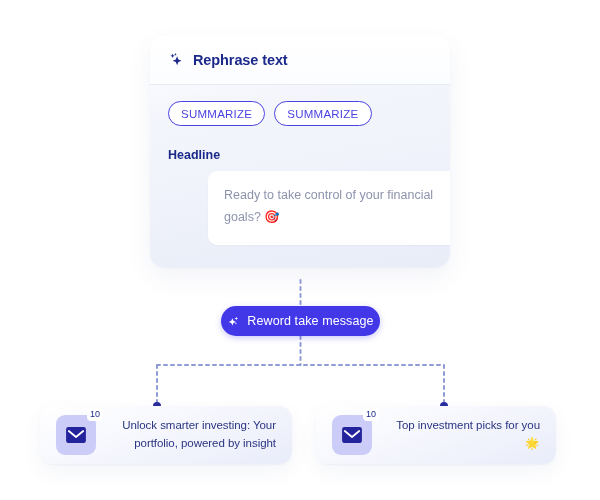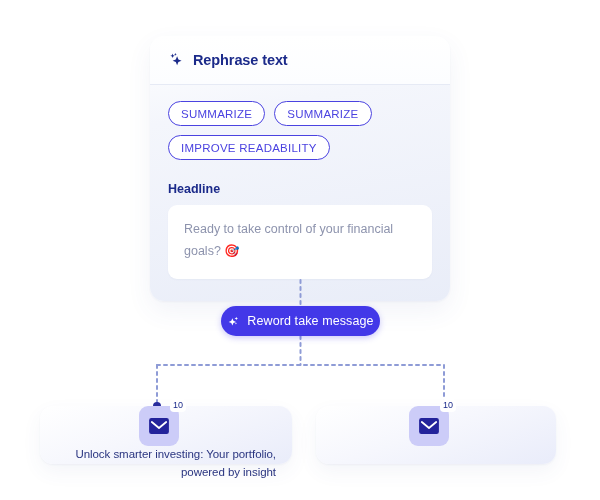--- a/index.html
+++ b/index.html
@@ -100,20 +100,21 @@
     min-height: 60px;
     box-sizing: border-box;
     background: #ffffff;
     border-radius: 9px;
     padding: 14px 16px 16px 16px;
     font-size: 12.5px;
     line-height: 1.75;
     color: #8d93ad;
     box-shadow: 0 1px 2px rgba(60, 70, 140, 0.04);
     cursor: text;
+    margin-left: 40px;
   }
 
   
   .connector-svg {
     position: absolute;
     left: 0;
     top: 0;
     width: 600px;
     height: 500px;
     pointer-events: none;
@@ -156,21 +157,20 @@
     position: absolute;
     border-radius: 13px;
     background: linear-gradient(160deg, #ffffff 0%, #f6f7fd 45%, #e9ecfa 100%);
     box-shadow: 0 1px 2px rgba(60, 70, 140, 0.05),
                 0 8px 20px rgba(70, 80, 160, 0.06);
     display: flex;
     align-items: center;
     padding: 0 16px;
     box-sizing: border-box;
     cursor: pointer;
-    flex-direction: column;
   }
 
   #email-card-left {
     left: 40px;
     top: 406px;
     width: 252px;
     height: 58px;
   }
 
   #email-card-right {
@@ -246,21 +246,20 @@
         <path d="M7.4 1.0 L7.8 2.0 L8.8 2.4 L7.8 2.8 L7.4 3.8 L7.0 2.8 L6.0 2.4 L7.0 2.0 Z" fill="#1b2a8a"></path>
       </svg>
       <span class="rephrase-title">Rephrase text</span>
     </div>
 
     <div class="rephrase-body">
 
       <div class="chip-row">
         <div class="chip">SUMMARIZE</div>
         <div class="chip">SUMMARIZE</div>
-        <div class="chip">IMPROVE READABILITY</div>
       </div>
 
       <div class="field-label">Headline</div>
 
       <div class="text-area">Ready to take control of your financial goals? 🎯</div>
 
     </div>
   </div>
 
   <svg class="connector-svg">
@@ -304,15 +303,16 @@
   <div class="email-card" id="email-card-right">
     <div class="mail-icon-wrap">
       <div class="mail-tile">
         <svg class="envelope" viewBox="0 0 24 20">
           <rect x="1" y="1" width="22" height="18" rx="2.5" fill="#23239b"></rect>
           <path d="M4 5.6 L12 12.2 L20 5.6" fill="none" stroke="#ffffff" stroke-width="2" stroke-linecap="round" stroke-linejoin="round"></path>
         </svg>
       </div>
       <div class="mail-badge">10</div>
     </div>
+    <div class="email-text">Top investment picks for you 🌟</div>
   </div>
 
 </div>
 
 </body></html>

